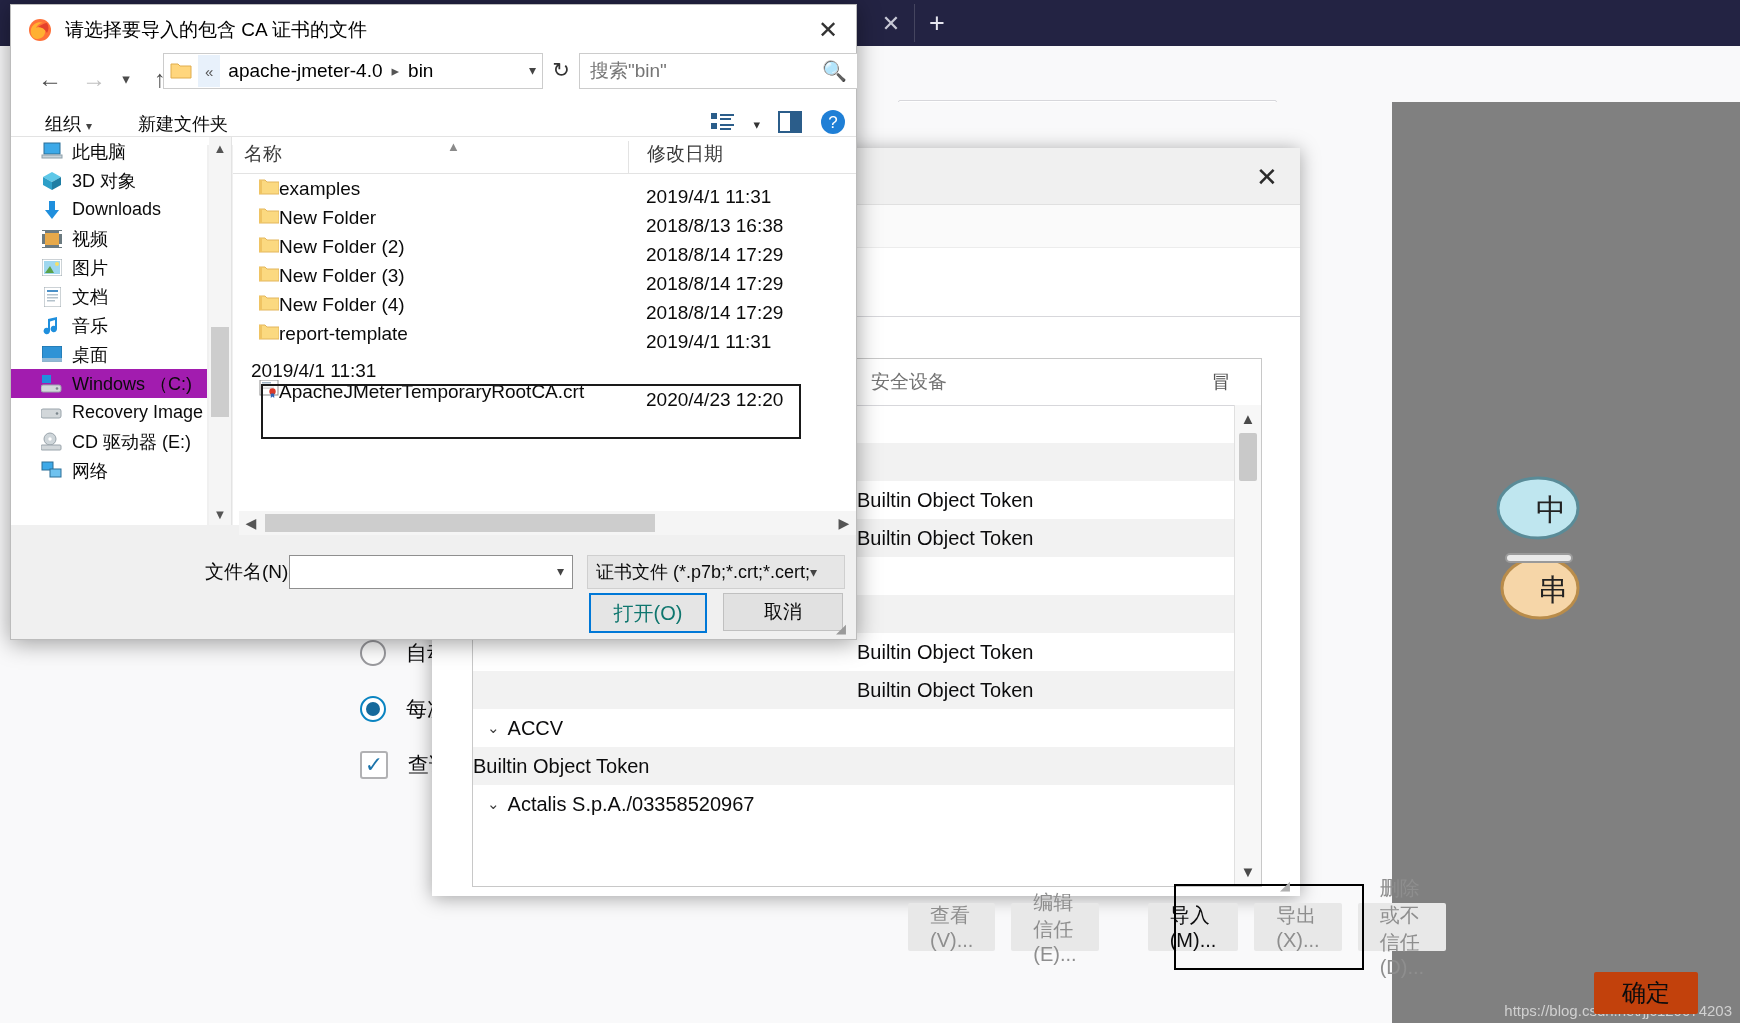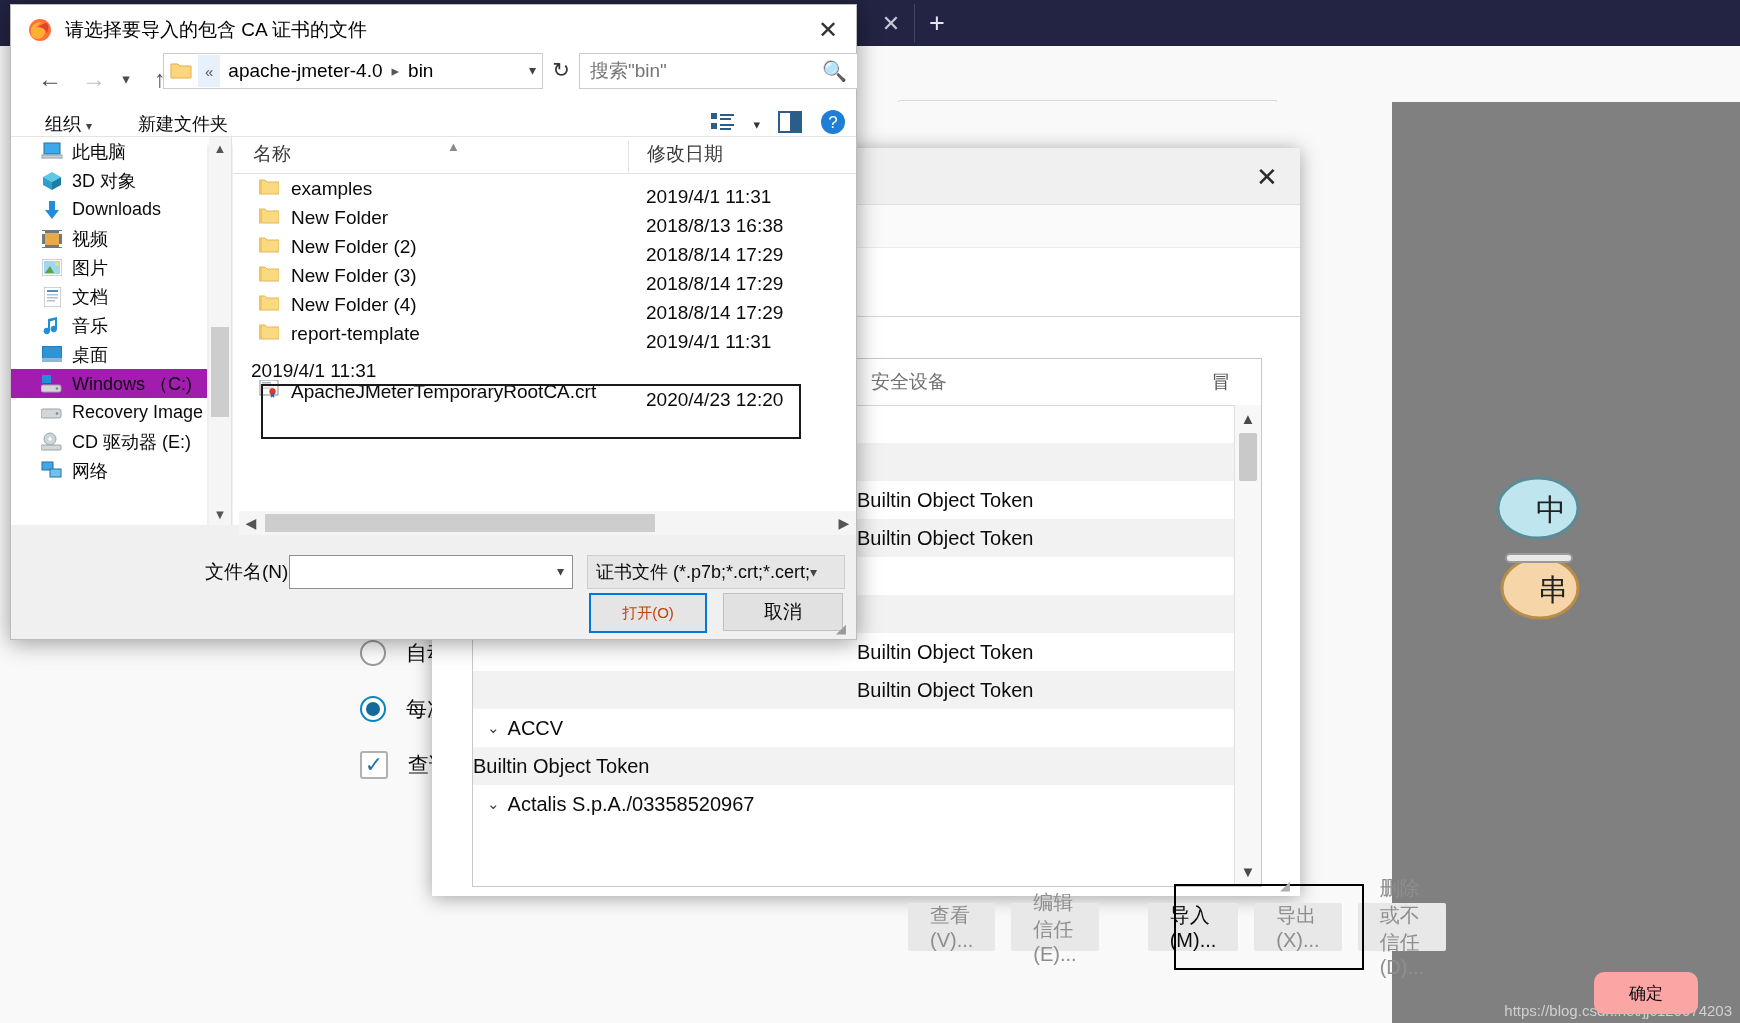--- a/index.html
+++ b/index.html
@@ -67,22 +67,22 @@
   .cm-grouprow .nm{display:flex;align-items:center;gap:8px;}
   .twisty{font-size:15px;color:#3a3a3a;}
   .cm-scrollbar{position:absolute;right:0;top:46px;width:26px;height:479px;background:#f7f7f7;border-left:1px solid #e0e0e0;}
   .cm-scroll-arrow{height:26px;display:flex;align-items:center;justify-content:center;font-size:15px;color:#4a4a4a;}
   .cm-thumb{position:absolute;left:4px;top:28px;width:18px;height:48px;background:#c9c9c9;border-radius:2px;}
   .cm-btnrow{position:absolute;left:476px;top:755px;display:flex;gap:16px;}
   .cm-btn{height:48px;padding:0 22px;background:#e8e8e8;border:none;border-radius:2px;font-size:20px;
     color:#8e8e8e;display:flex;align-items:center;justify-content:center;font-family:inherit;}
   .cm-btn.enabled{color:#0c0c0d;margin-left:33px;}
   .focus-ring{position:absolute;left:742px;top:736px;width:190px;height:86px;border:2px solid #000;box-sizing:border-box;}
-  .cm-ok{position:absolute;left:1162px;top:824px;width:104px;height:42px;background:#fca5a5;border:none;border-radius:10px;
-    font-size:17px;color:#0c0c0d;display:flex;align-items:center;justify-content:center;}
+  .cm-ok{position:absolute;left:1162px;top:824px;width:104px;height:42px;background:#c2410c;border:none;border-radius:2px;
+    font-size:24px;color:#0c0c0d;display:flex;align-items:center;justify-content:center;}
   .cm-resize{position:absolute;right:6px;bottom:4px;width:14px;height:14px;color:#b0b0b0;font-size:13px;}
 
   
   #filedlg{position:absolute;left:10px;top:4px;width:845px;height:634px;background:#f0f0f0;
     border:1px solid #bcbcbc;box-shadow:0 3px 22px rgba(0,0,0,.38);}
   .fd-title{height:50px;display:flex;align-items:center;gap:12px;padding-left:16px;background:#ffffff;}
   .fd-ffox{width:26px;height:26px;}
   .fd-titletext{font-size:19px;color:#000;}
   .fd-close{position:absolute;right:6px;top:6px;width:44px;height:38px;display:flex;align-items:center;justify-content:center;
     font-size:24px;color:#333;}
@@ -111,43 +111,43 @@
   .navitem{height:29px;display:flex;align-items:center;gap:9px;padding-left:30px;font-size:18px;color:#0b0b0b;}
   .navitem.sel{background:#a21caf;}
   .navitem .ic{width:22px;height:20px;display:flex;align-items:center;justify-content:center;font-size:17px;}
   .fd-navscroll{position:absolute;left:198px;top:132px;width:22px;height:388px;background:#f5f5f5;}
   .fd-navscroll .ar{height:22px;display:flex;align-items:center;justify-content:center;font-size:13px;color:#555;}
   .fd-navthumb{position:absolute;left:2px;top:190px;width:18px;height:90px;background:#cdcdcd;}
   .fd-split{position:absolute;left:220px;top:132px;width:1px;height:388px;background:#e3e3e3;}
   .fd-list{position:absolute;left:222px;top:132px;width:623px;height:388px;background:#fff;}
   .fl-head{height:36px;display:flex;align-items:flex-end;border-bottom:1px solid #e3e3e3;position:relative;}
   .fl-th{font-size:19px;color:#3b3b3b;padding-bottom:6px;}
-  .fl-th.n{width:395px;padding-left:20px;box-sizing:border-box;}
+  .fl-th.n{width:395px;padding-left:11px;box-sizing:border-box;}
   .fl-th.d{width:210px;border-left:1px solid #e3e3e3;padding-left:18px;box-sizing:border-box;}
   .sort-caret{position:absolute;left:214px;top:2px;font-size:13px;color:#8a8a8a;}
   .fl-row{height:29px;display:flex;align-items:center;font-size:19px;color:#0b0b0b;}
-  .fl-row .nm{width:395px;display:flex;align-items:center;gap:12px;padding-left:26px;box-sizing:border-box;}
+  .fl-row .nm{width:395px;display:flex;align-items:center;padding-left:26px;box-sizing:border-box;}
   .fl-row .dt{width:215px;padding-left:18px;box-sizing:border-box;margin-top:16px;}
   .folder-ico{width:20px;height:17px;}
   .cert-ico{width:20px;height:18px;}
   .fl-focus{position:absolute;left:250px;top:379px;width:540px;height:55px;border:2px solid #1a1a1a;box-sizing:border-box;}
   .fd-hscroll{position:absolute;left:228px;top:506px;width:617px;height:24px;background:#f5f5f5;display:flex;align-items:center;}
   .fd-hscroll .ar{width:24px;text-align:center;font-size:14px;color:#555;}
   .fd-hthumb{position:absolute;left:26px;top:3px;width:390px;height:18px;background:#cdcdcd;}
   .fd-bottom{position:absolute;left:0;top:532px;width:845px;height:102px;background:#f0f0f0;}
   .lbl-fn{position:absolute;left:194px;top:554px;font-size:19px;color:#0b0b0b;}
   .inp-fn{position:absolute;left:278px;top:550px;width:282px;height:32px;border:1px solid #8f8f8f;background:#fff;}
   .inp-fn input{border:none;outline:none;width:244px;height:30px;margin-left:6px;font-size:18px;font-family:inherit;}
   .inp-fn .dn{position:absolute;right:8px;top:7px;font-size:14px;color:#444;}
   .sel-type{position:absolute;left:576px;top:550px;width:256px;height:32px;background:#e6e6e6;border:1px solid #cfcfcf;
     display:flex;align-items:center;font-size:18px;color:#0b0b0b;}
   .sel-type .t{margin-left:8px;white-space:nowrap;overflow:hidden;text-overflow:clip;width:214px;}
   .sel-type .dn{font-size:14px;color:#444;}
   .btn-open{position:absolute;left:578px;top:588px;width:114px;height:36px;background:#e5e5e5;border:2px solid #0078d7;
-    display:flex;align-items:center;justify-content:center;font-size:15px;color:#c2410c;}
+    display:flex;align-items:center;justify-content:center;font-size:20px;color:#0f766e;}
   .btn-cancel{position:absolute;left:712px;top:588px;width:118px;height:36px;background:#e1e1e1;border:1px solid #c0c0c0;
     display:flex;align-items:center;justify-content:center;font-size:19px;color:#0b0b0b;}
   .fd-grip{position:absolute;right:6px;bottom:4px;width:14px;height:14px;color:#9a9a9a;font-size:13px;}
   .watermark{position:absolute;right:8px;bottom:4px;font-size:15px;color:#d0d0d0;}
 </style>
 </head>
 <body>
 
 <div id="browser">
 

